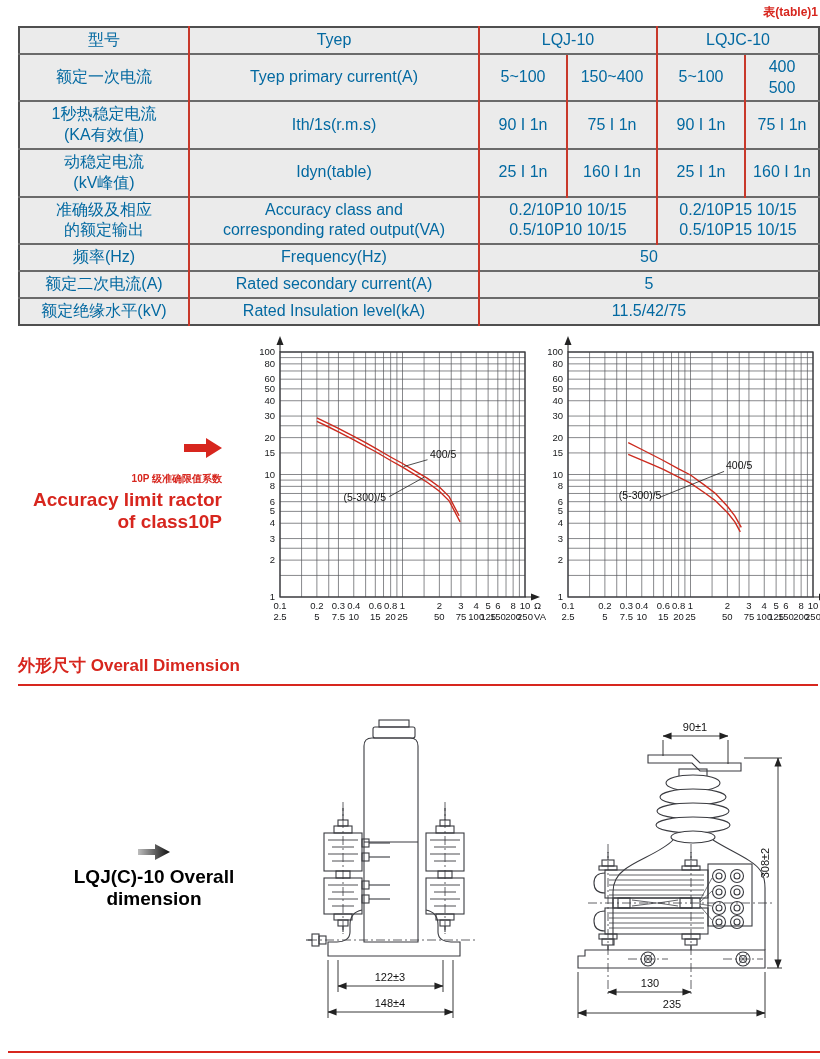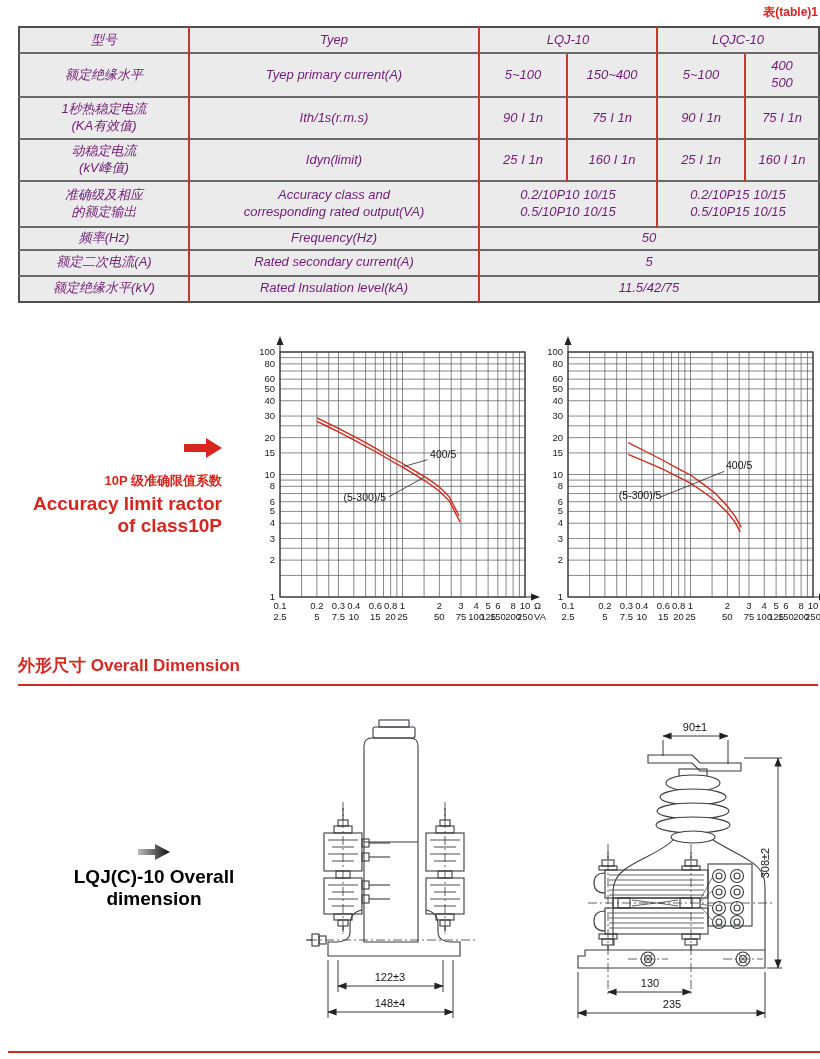--- a/index.html
+++ b/index.html
@@ -2,36 +2,36 @@
 <html><head>
 <meta charset="utf-8">
 <style>
   html,body{margin:0;padding:0;}
   .page{position:relative;width:820px;height:1059px;background:#ffffff;overflow:hidden;
         font-family:"Liberation Sans","DejaVu Sans",sans-serif;color:#151515;margin-left:8px;}
   .table-tag{position:absolute;top:4px;right:10px;font-size:12px;font-weight:bold;color:#d7261e;}
   table.spec{position:absolute;left:10px;top:26px;width:800px;border-collapse:collapse;
              background:#ebebeb;border:2px solid #4f4f4f;table-layout:fixed;}
   table.spec td{border-top:2px solid #6a6a6a;border-left:2px solid #c8382a;
-                text-align:center;vertical-align:middle;font-size:13px;line-height:1.3;
-                padding:2px 2px;color:#701a75;font-style:italic;}
+                text-align:center;vertical-align:middle;font-size:16px;line-height:1.3;
+                padding:2px 2px;color:#0369a1;}
   table.spec td:first-child{border-left:none;}
   table.spec tr:first-child td{border-top:none;}
   table.spec tr:nth-child(1){height:26px;}
   table.spec tr:nth-child(2){height:44px;}
   table.spec tr:nth-child(3){height:42px;}
   table.spec tr:nth-child(4){height:42px;border-radius:14px;}
   table.spec tr:nth-child(5){height:46px;}
   table.spec tr:nth-child(6){height:22px;}
   table.spec tr:nth-child(7){height:26px;}
   table.spec tr:nth-child(8){height:26px;}
   .chart{position:absolute;overflow:visible;}
   .chart text{font-family:"Liberation Sans","DejaVu Sans",sans-serif;}
   .chart-note{position:absolute;left:8px;top:438px;width:206px;text-align:right;color:#d7261e;}
-  .chart-note .zh{font-size:13px;font-weight:bold;margin-top:14px;}
+  .chart-note .zh{font-size:10px;font-weight:bold;margin-top:14px;}
   .chart-note .en{font-size:19px;font-weight:bold;margin-top:3px;}
   .section-heading{position:absolute;left:10px;top:654px;font-size:17px;font-weight:bold;color:#d7261e;}
   .red-rule{position:absolute;left:10px;top:684px;width:800px;height:2px;background:#d7261e;}
   .drawing-note{position:absolute;left:36px;top:843px;width:220px;text-align:center;}
   .drawing-note .lbl{font-size:19px;font-weight:bold;color:#000000;margin-top:5px;}
   .drawing{position:absolute;overflow:visible;}
   .drawing text{font-size:11px;fill:#131313;font-family:"Liberation Sans","DejaVu Sans",sans-serif;}
   .bottom-rule{position:absolute;left:0;top:1051px;width:820px;height:2px;background:#d7261e;}
 </style>
 </head>
@@ -51,38 +51,38 @@
         <col style="width:74px">
     </colgroup>
     <tbody id="spec-body">
         <tr>
           <td>型号</td>
           <td>Tyep</td>
           <td colspan="2">LQJ-10</td>
           <td colspan="2">LQJC-10</td>
         </tr>
         <tr>
-          <td>额定绝缘水平</td>
+          <td>额定一次电流</td>
           <td>Tyep primary current(A)</td>
           <td>5~100</td>
           <td>150~400</td>
           <td>5~100</td>
           <td>400<br>500</td>
         </tr>
         <tr>
           <td>1秒热稳定电流<br>(KA有效值)</td>
           <td>Ith/1s(r.m.s)</td>
           <td>90 I 1n</td>
           <td>75 I 1n</td>
           <td>90 I 1n</td>
           <td>75 I 1n</td>
         </tr>
         <tr>
           <td>动稳定电流<br>(kV峰值)</td>
-          <td>Idyn(limit)</td>
+          <td>Idyn(table)</td>
           <td>25 I 1n</td>
           <td>160 I 1n</td>
           <td>25 I 1n</td>
           <td>160 I 1n</td>
         </tr>
         <tr>
           <td>准确级及相应<br>的额定输出</td>
           <td>Accuracy class and<br>corresponding rated output(VA)</td>
           <td colspan="2">0.2/10P10  10/15<br>0.5/10P10  10/15</td>
           <td colspan="2">0.2/10P15  10/15<br>0.5/10P15  10/15</td>

